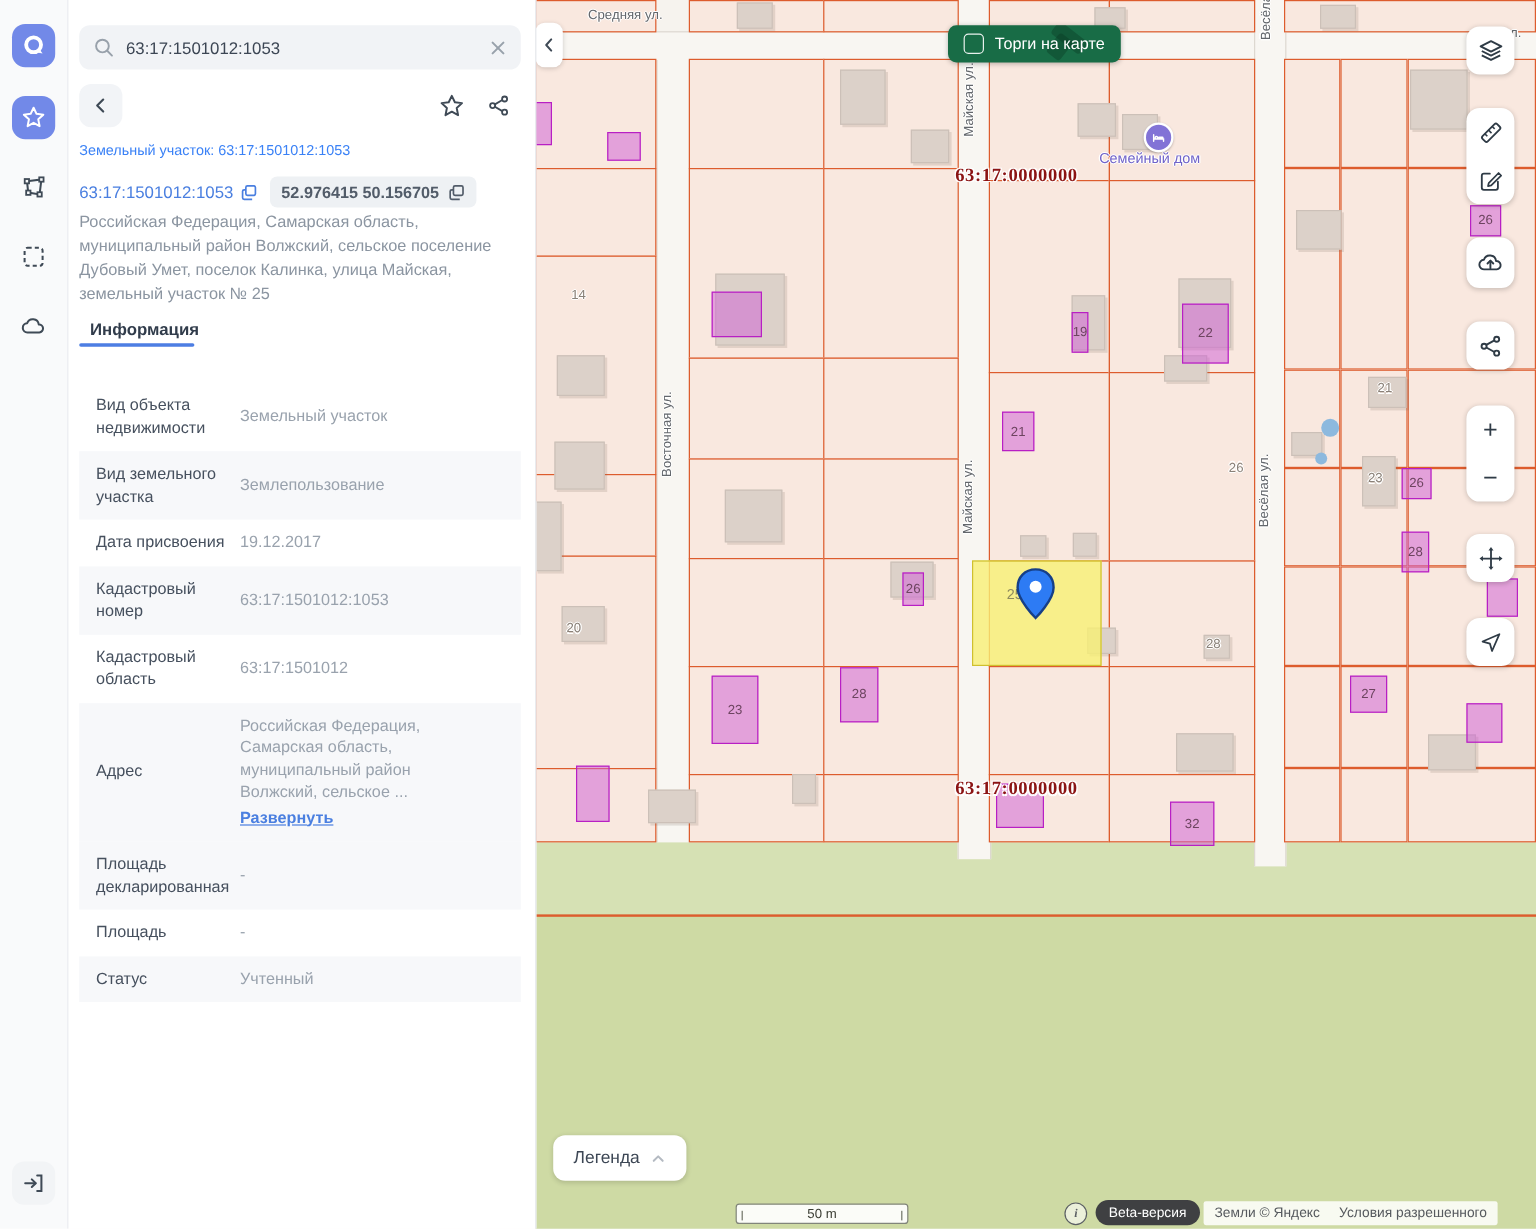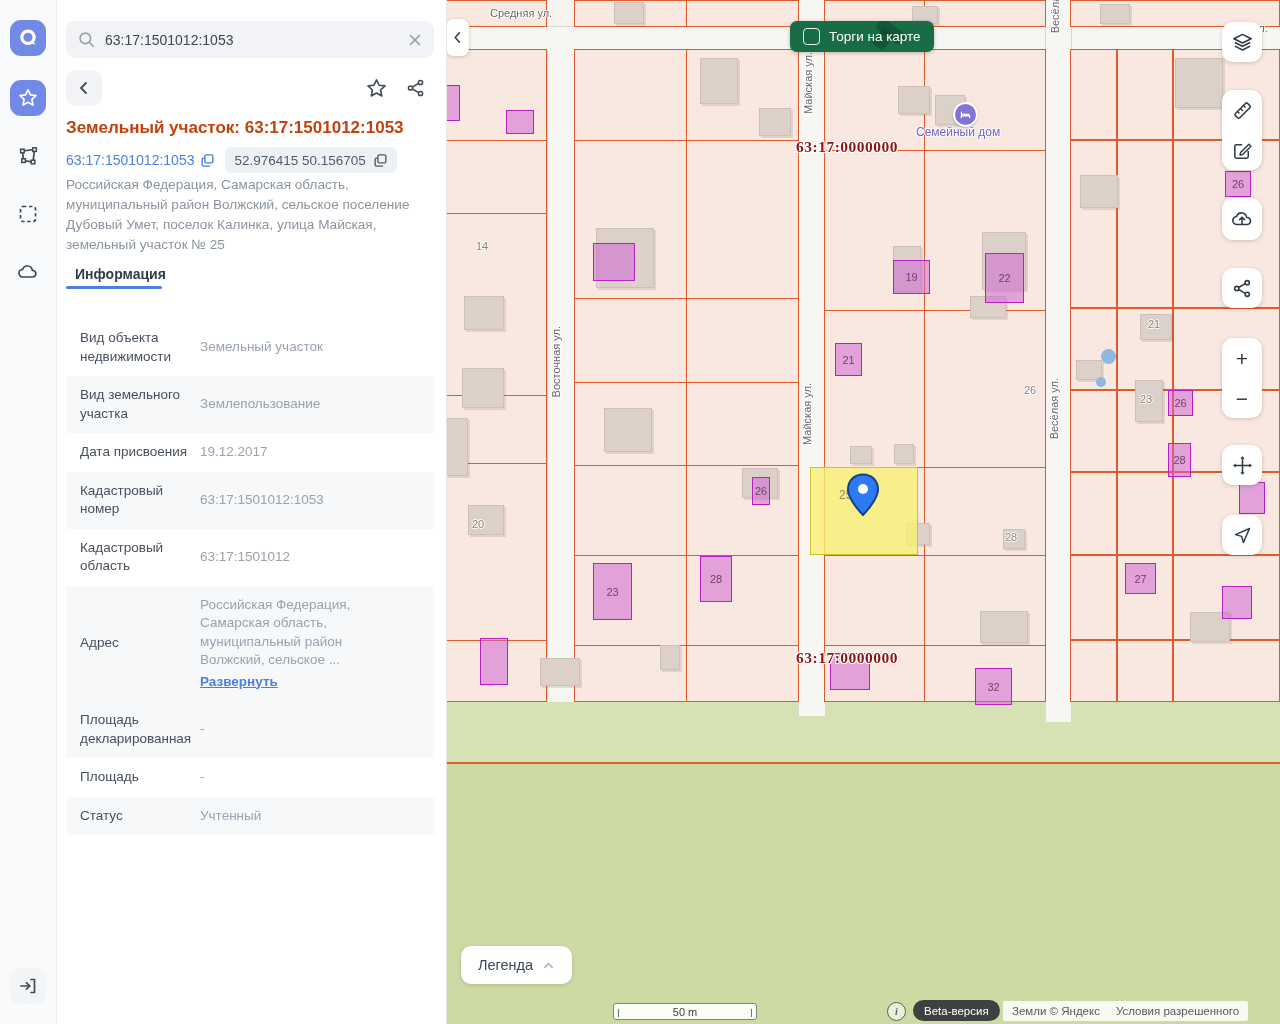--- a/index.html
+++ b/index.html
@@ -17,25 +17,25 @@
              background:#f2f4f6;display:flex;align-items:center;justify-content:center;}
   
   .panel{position:absolute;left:56px;top:0;width:390px;height:1024px;background:#fff;z-index:35;
          border-right:1px solid #e4e7ea;}
   .search{position:absolute;left:10px;top:21px;width:368px;height:37px;background:#f1f3f6;
           border-radius:9px;display:flex;align-items:center;padding:0 12px;box-sizing:border-box;}
   .search-text{flex:1;margin-left:10px;font-size:14px;color:#3c4654;}
   .actions{position:absolute;left:10px;top:70px;width:368px;height:36px;}
   .sq-btn{position:absolute;width:36px;height:36px;border-radius:10px;background:#f2f4f7;
           display:flex;align-items:center;justify-content:center;}
-  .page-title{position:absolute;left:10px;top:118px;width:372px;font-size:17px;font-weight:700;color:#c2410c;}
+  .page-title{position:absolute;left:10px;top:118px;width:372px;font-size:12px;font-weight:400;color:#3b82f6;}
   .chips{position:absolute;left:10px;top:147px;display:flex;align-items:center;gap:10px;}
   .cad-link{display:flex;align-items:center;gap:6px;color:#4a7fe0;font-size:14px;}
   .coord-chip{display:flex;align-items:center;gap:7px;background:#eef1f4;border-radius:6px;
-              height:26px;padding:0 9px;font-size:13.5px;color:#525c69;}
+              height:26px;padding:0 9px;font-size:13.5px;color:#525c69;font-weight:bold;}
   .addr{position:absolute;left:10px;top:175px;width:356px;font-size:13.6px;line-height:20px;color:#8b95a1;}
   .tab{position:absolute;left:19px;top:266px;font-size:14px;font-weight:700;color:#313c4b;}
   .tab-underline{position:absolute;left:10px;top:286px;width:96px;height:3px;border-radius:2px;background:#4d7ee3;}
   .itable{position:absolute;left:10px;top:319px;width:368px;}
   .irow{display:flex;align-items:center;padding:10px 14px;box-sizing:border-box;font-size:13.5px;line-height:18.5px;}
   .irow.alt{background:#f7f8fa;}
   .irow-label{width:110px;color:#46505e;flex:none;margin-right:10px;}
   .irow-value{color:#99a2ad;max-width:172px;}
   .irow-value a{display:inline-block;color:#4a7fe0;font-weight:600;text-decoration:underline;margin-top:3px;}
   
@@ -335,21 +335,21 @@
       <div class="mapv-bld" style="left: 168px; top: 2px; width: 30px; height: 22px; z-index: 3;"></div>
       <div class="mapv-bld" style="left: 466px; top: 6px; width: 26px; height: 18px; z-index: 3;"></div>
       <div class="mapv-bld" style="left: 654px; top: 4px; width: 30px; height: 20px; z-index: 3;"></div>
       <div class="mapv-bld" style="left: 214px; top: 645px; width: 20px; height: 25px; z-index: 3;"></div>
       <div class="mapv-bld" style="left: 94px; top: 658px; width: 40px; height: 28px; z-index: 3;"></div>
       <div class="mapv-bld" style="left: 18px; top: 296px; width: 40px; height: 34px; z-index: 3;"></div>
       <div class="mapv-oks" style="left: 0px; top: 85px; width: 14px; height: 36px; z-index: 6;"></div>
       <div class="mapv-oks" style="left: 60px; top: 110px; width: 28px; height: 24px; z-index: 6;"></div>
       <div class="mapv-oks" style="left: 147px; top: 243px; width: 42px; height: 38px; z-index: 6;"></div>
       <div class="mapv-oks" style="left: 389px; top: 343px; width: 27px; height: 33px; z-index: 6;">21</div>
-      <div class="mapv-oks" style="left: 447px; top: 260px; width: 37px; height: 34px; z-index: 6; text-align: right;">19</div>
+      <div class="mapv-oks" style="left: 447px; top: 260px; width: 14px; height: 34px; z-index: 6; text-align: right;">19</div>
       <div class="mapv-oks" style="left: 539px; top: 253px; width: 39px; height: 50px; z-index: 6;">22</div>
       <div class="mapv-oks" style="left: 306px; top: 477px; width: 18px; height: 28px; z-index: 6;">26</div>
       <div class="mapv-oks" style="left: 254px; top: 556px; width: 32px; height: 46px; z-index: 6;">28</div>
       <div class="mapv-oks" style="left: 147px; top: 563px; width: 39px; height: 57px; z-index: 6;">23</div>
       <div class="mapv-oks" style="left: 34px; top: 638px; width: 28px; height: 47px; z-index: 6;"></div>
       <div class="mapv-oks" style="left: 384px; top: 653px; width: 40px; height: 37px; z-index: 6;"></div>
       <div class="mapv-oks" style="left: 529px; top: 668px; width: 37px; height: 37px; z-index: 6;">32</div>
       <div class="mapv-oks" style="left: 722px; top: 390px; width: 25px; height: 26px; z-index: 6;">26</div>
       <div class="mapv-oks" style="left: 722px; top: 443px; width: 23px; height: 34px; z-index: 6;">28</div>
       <div class="mapv-oks" style="left: 679px; top: 563px; width: 31px; height: 31px; z-index: 6;">27</div>

